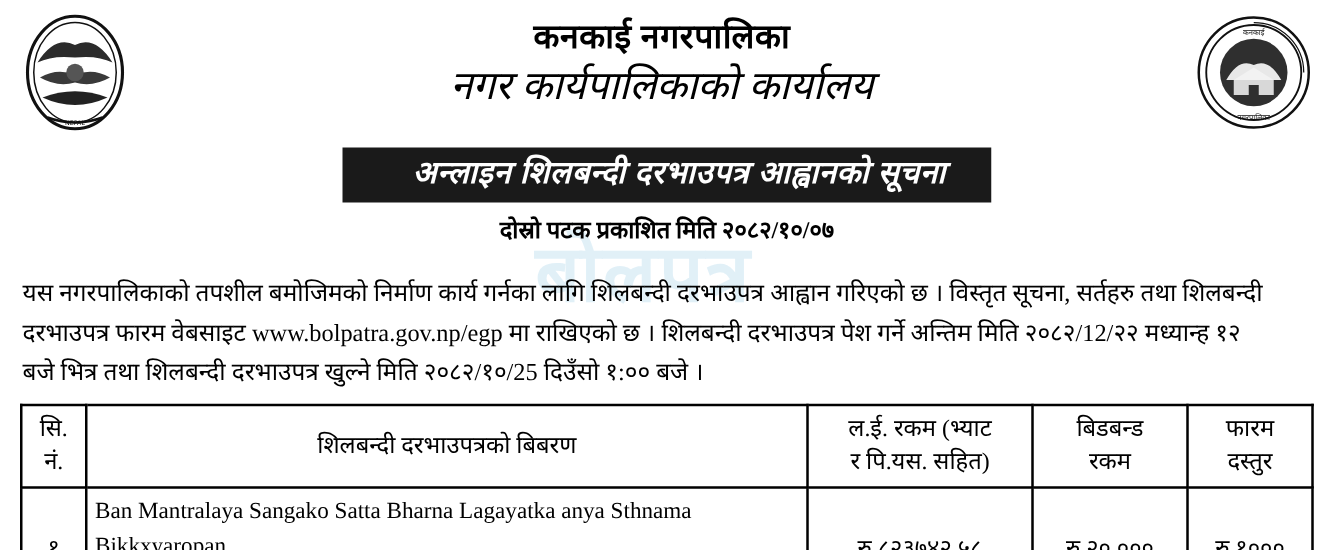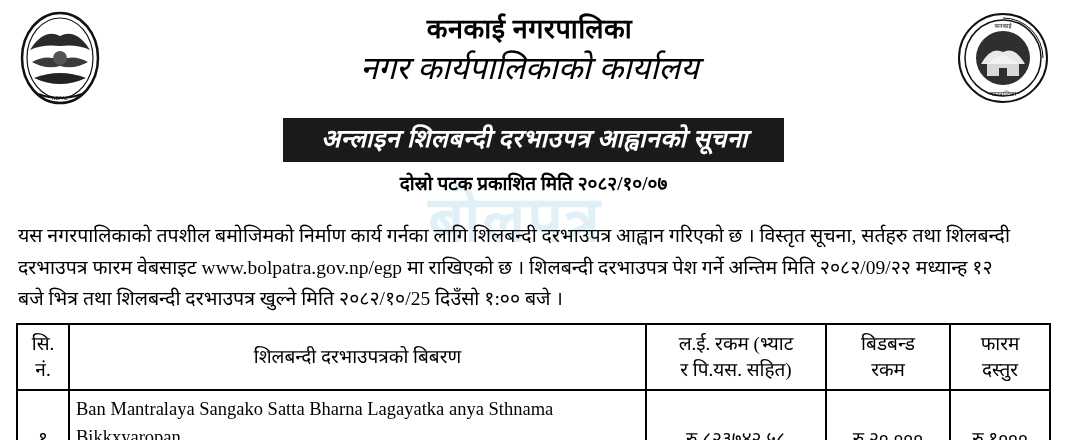--- a/index.html
+++ b/index.html
@@ -94,21 +94,21 @@
     text-align: center;
     margin-top: 4px;
   }
   .title-banner {
     display: inline-block;
     background: #1a1a1a;
     color: #ffffff;
     font-size: 25px;
     font-style: italic;
     font-weight: bold;
-    padding: 6px 36px 8px 38px;
+    padding: 6px 36px 8px 56px;
     letter-spacing: 0.5px;
     line-height: 1.2;
   }
   .subtitle {
     position: relative;
     z-index: 1;
     text-align: center;
     font-size: 19px;
     font-weight: bold;
     margin-top: 8px;
@@ -216,21 +216,21 @@
     </div>
   </div>
 
   <div class="title-wrap">
     <div class="title-banner">अन्लाइन शिलबन्दी दरभाउपत्र आह्वानको सूचना</div>
   </div>
   <div class="subtitle">दोस्रो पटक प्रकाशित मिति २०८२/१०/०७</div>
 
   <div class="body-text">
     <span class="line">यस नगरपालिकाको तपशील बमोजिमको निर्माण कार्य गर्नका लागि शिलबन्दी दरभाउपत्र आह्वान गरिएको छ । विस्तृत सूचना, सर्तहरु तथा शिलबन्दी</span>
-    <span class="line">दरभाउपत्र फारम वेबसाइट www.bolpatra.gov.np/egp मा राखिएको छ । शिलबन्दी दरभाउपत्र पेश गर्ने अन्तिम मिति २०८२/09/२२ मध्यान्ह १२</span>
+    <span class="line">दरभाउपत्र फारम वेबसाइट www.bolpatra.gov.np/egp मा राखिएको छ । शिलबन्दी दरभाउपत्र पेश गर्ने अन्तिम मिति २०८२/12/२२ मध्यान्ह १२</span>
     <span class="line">बजे भित्र तथा शिलबन्दी दरभाउपत्र खुल्ने मिति २०८२/१०/25 दिउँसो १:०० बजे ।</span>
   </div>
 
   <table class="notice-table">
     <colgroup>
       <col class="col-sn">
       <col class="col-desc">
       <col class="col-lei">
       <col class="col-bid">
       <col class="col-form">

